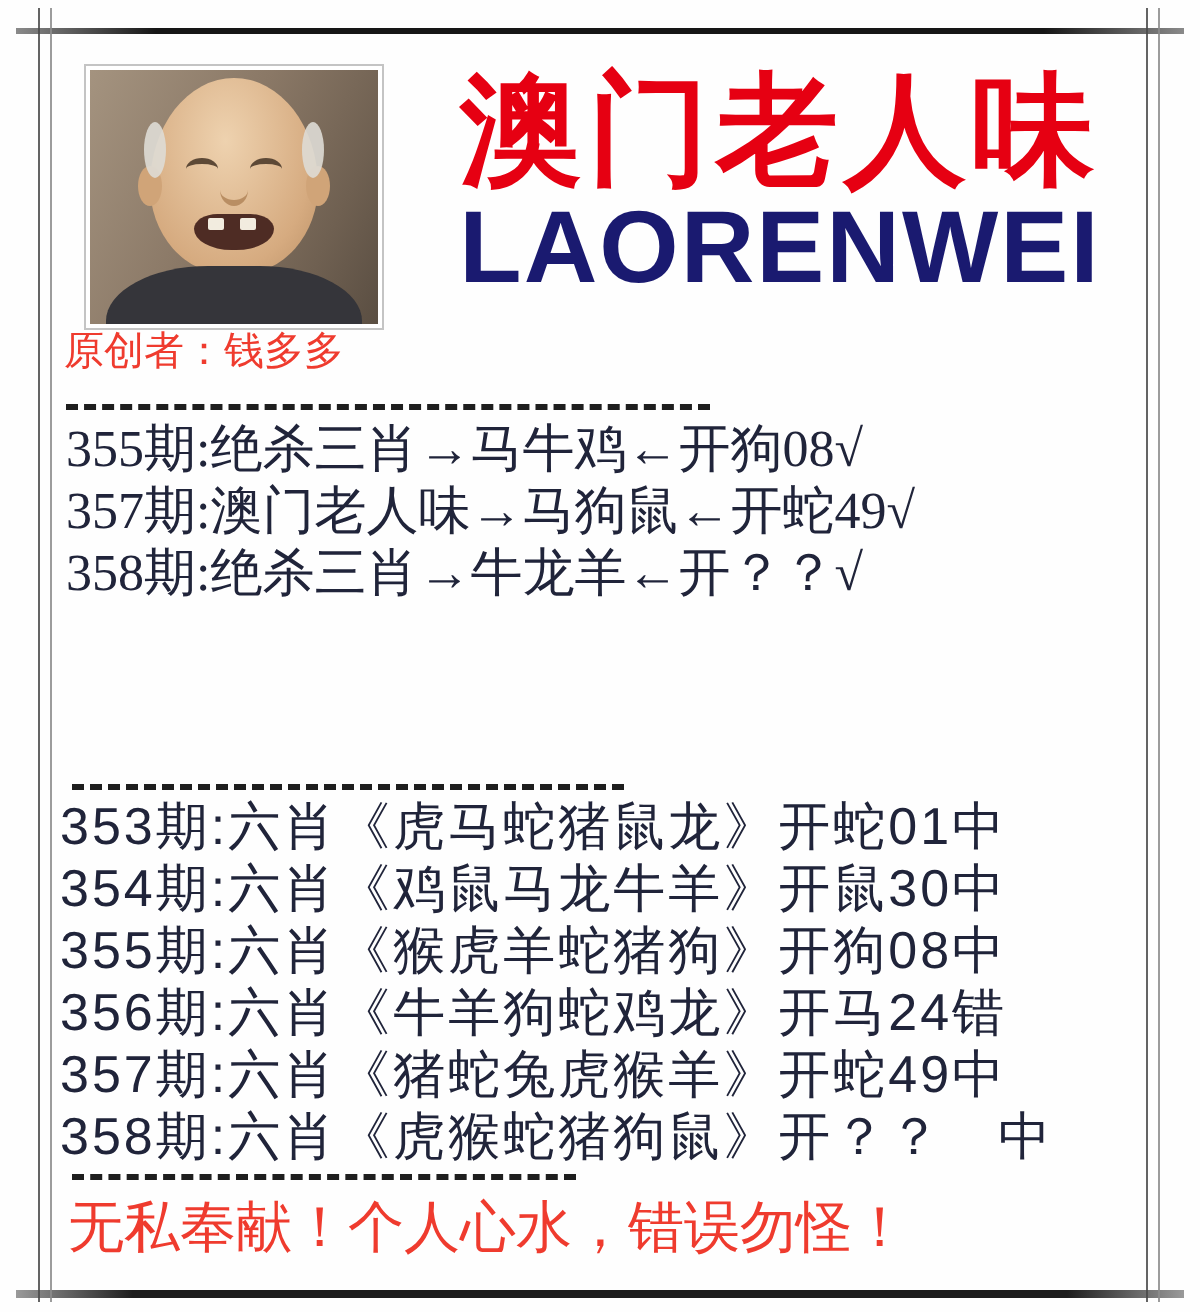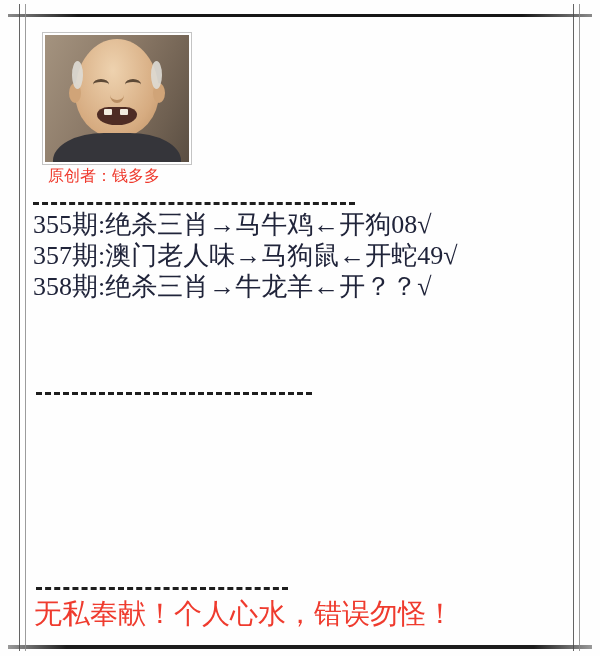--- a/index.html
+++ b/index.html
@@ -37,21 +37,21 @@
   .mouth{position:absolute;left:52px;top:72px;width:40px;height:18px;background:#4e2c24;
     border-radius:30% 30% 48% 48%/42% 42% 60% 60%;}
   .tooth{position:absolute;top:2px;width:8px;height:6px;background:#f2ecdf;border-radius:1px;}
   .tooth-l{left:7px;}.tooth-r{left:23px;}
   .torso{position:absolute;left:8px;top:98px;width:128px;height:29px;background:#35353a;
     border-radius:40% 40% 0 0/95% 95% 0 0;}
   .titles{position:absolute;left:198px;top:30px;width:384px;text-align:center;}
   .title-cn{font-size:61px;font-weight:bold;line-height:70px;letter-spacing:3px;color:var(--title-red);white-space:nowrap;}
   .title-en{font-size:51px;font-weight:bold;line-height:48px;letter-spacing:1px;color:var(--navy);white-space:nowrap;}
   
-  .author{position:absolute;left:32px;top:162px;font-size:16px;line-height:28px;color:var(--accent-red);margin-left:16px;}
+  .author{position:absolute;left:32px;top:162px;font-size:20px;line-height:28px;color:var(--accent-red);}
   .dash{position:absolute;height:0;border-top:3px dashed var(--dash);}
   .dash1{left:33px;top:202px;width:322px;}
   .dash2{left:36px;top:392px;width:276px;}
   .dash3{left:36px;top:587px;width:252px;}
   .list{position:absolute;color:var(--body-text);white-space:nowrap;}
   .list .row{height:31px;line-height:31px;}
   .list-kill{left:33px;top:209px;font-size:26px;font-family:Liberation Serif, serif;}
   .list-six{left:30px;top:398px;font-size:26px;letter-spacing:1.5px;}
   .footer-line{position:absolute;left:34px;top:599px;font-size:28px;line-height:30px;color:var(--accent-red);white-space:nowrap;}
 </style>
@@ -76,31 +76,43 @@
       <div class="eye eye-r"></div>
       <div class="nose"></div>
       <div class="mouth">
         <div class="tooth tooth-l"></div>
         <div class="tooth tooth-r"></div>
       </div>
       <div class="torso"></div>
     </div>
   </div>
 
+  <div class="titles">
+    <div class="title-cn">澳门老人味</div>
+    <div class="title-en">LAORENWEI</div>
+  </div>
 
   <div class="author">原创者：钱多多</div>
 
   <div class="dash dash1"></div>
 
   <div class="list list-kill">
       <div class="row">355期:绝杀三肖→马牛鸡←开狗08√</div>
       <div class="row">357期:澳门老人味→马狗鼠←开蛇49√</div>
       <div class="row">358期:绝杀三肖→牛龙羊←开？？√</div>
     </div>
 
   <div class="dash dash2"></div>
 
+  <div class="list list-six">
+      <div class="row">353期:六肖《虎马蛇猪鼠龙》开蛇01中</div>
+      <div class="row">354期:六肖《鸡鼠马龙牛羊》开鼠30中</div>
+      <div class="row">355期:六肖《猴虎羊蛇猪狗》开狗08中</div>
+      <div class="row">356期:六肖《牛羊狗蛇鸡龙》开马24错</div>
+      <div class="row">357期:六肖《猪蛇兔虎猴羊》开蛇49中</div>
+      <div class="row">358期:六肖《虎猴蛇猪狗鼠》开？？　中</div>
+    </div>
 
   <div class="dash dash3"></div>
 
   <div class="footer-line">无私奉献！个人心水，错误勿怪！</div>
 
 </div>
 
 </body></html>

